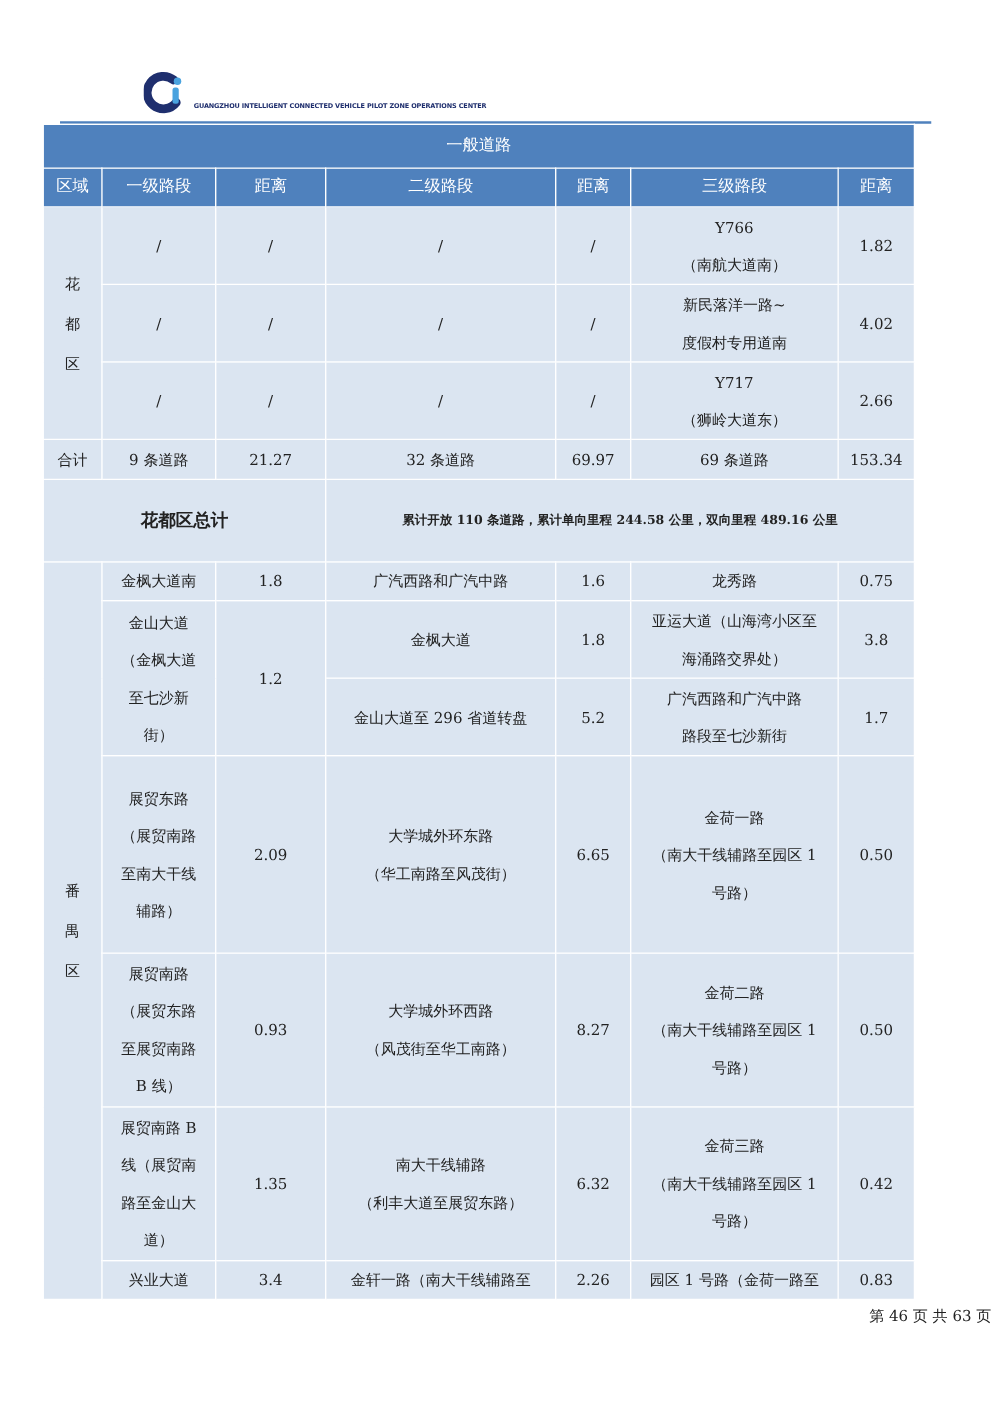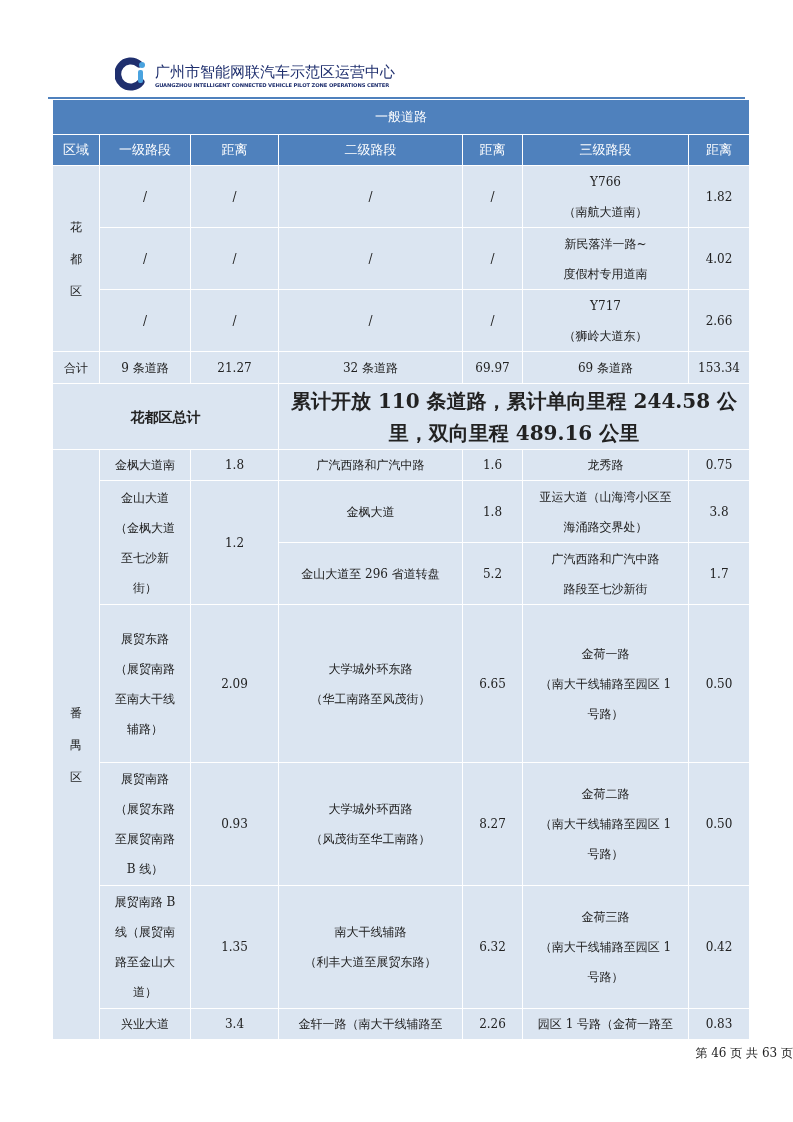--- a/index.html
+++ b/index.html
@@ -6,43 +6,42 @@
   body { width: 793px; height: 1122px; position: relative; overflow: hidden;
          font-family: "DejaVu Serif", "Liberation Serif", serif; color: #222; }
   .header { position: absolute; left: 115px; top: 55px; height: 40px; width: 280px; }
   .logo { position: absolute; left: 0; top: 2px; width: 34px; height: 34px; }
   .logo-title { position: absolute; left: 40px; top: 8px; font-family: "DejaVu Sans", sans-serif;
                 font-size: 15px; color: #1f2f6e; letter-spacing: 0px; white-space: nowrap; }
   .logo-sub { position: absolute; left: 40px; top: 27px; font-family: "DejaVu Sans", sans-serif;
               font-size: 5.2px; font-weight: bold; color: #1f2f6e; white-space: nowrap; letter-spacing: -0.1px; }
   .rule { position: absolute; left: 48px; top: 97px; width: 697px; height: 2px; background: #4f81bd; }
 
-  table.roads { position: absolute; left: 52px; top: 99px; width: 697px; border-collapse: collapse;
+  table.roads { position: absolute; left: 34px; top: 99px; width: 697px; border-collapse: collapse;
                 table-layout: fixed; font-size: 12px; }
   table.roads td { border: 1.5px solid #ffffff; background: #dbe5f1; text-align: center;
                    vertical-align: middle; padding: 0 3px; line-height: 30px; }
   table.roads tr.hdr td { background: #4f81bd; color: #ffffff; font-family: "DejaVu Sans", sans-serif;
                           font-size: 13px; }
   .title-row td { height: 34px; }
   .col-row td { height: 26px; }
   .district { line-height: 32px !important; }
   .summary-label { font-weight: bold; font-size: 14px; }
-  .summary-text { font-weight: bold; font-size: 20px; line-height: 32px !important; }
+  .summary-text { font-weight: bold; font-size: 10px; line-height: 32px !important; }
   .footer { position: absolute; top: 1045px; left: 0; width: 793px; text-align: right; font-size: 12px; }
 </style>
 </head>
 <body>
 
 <div class="header">
   <svg class="logo" viewBox="0 0 34 34">
     <path d="M24 7 A13 13 0 1 0 26 25" fill="none" stroke="#1f2f6e" stroke-width="7" stroke-linecap="round"></path>
     <circle cx="27" cy="8" r="3" fill="#4aa3df"></circle>
     <rect x="23" y="13" width="5" height="13" rx="2" fill="#4aa3df"></rect>
   </svg>
-  <div class="logo-title">广州市智能网联汽车示范区运营中心</div>
   <div class="logo-sub">GUANGZHOU INTELLIGENT CONNECTED VEHICLE PILOT ZONE OPERATIONS CENTER</div>
 </div>
 <div class="rule"></div>
 
 <table class="roads">
   <colgroup>
     <col style="width:47px">
       <col style="width:91px">
       <col style="width:88px">
     <col style="width:184px">

